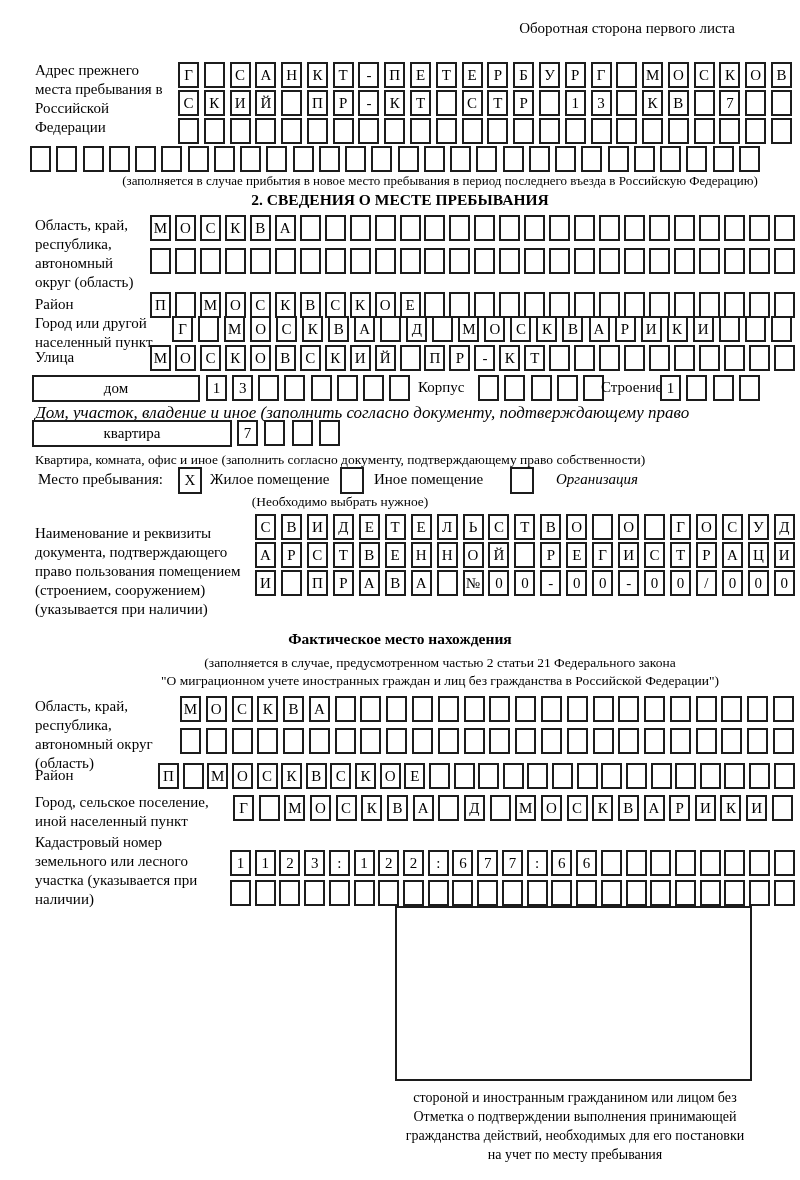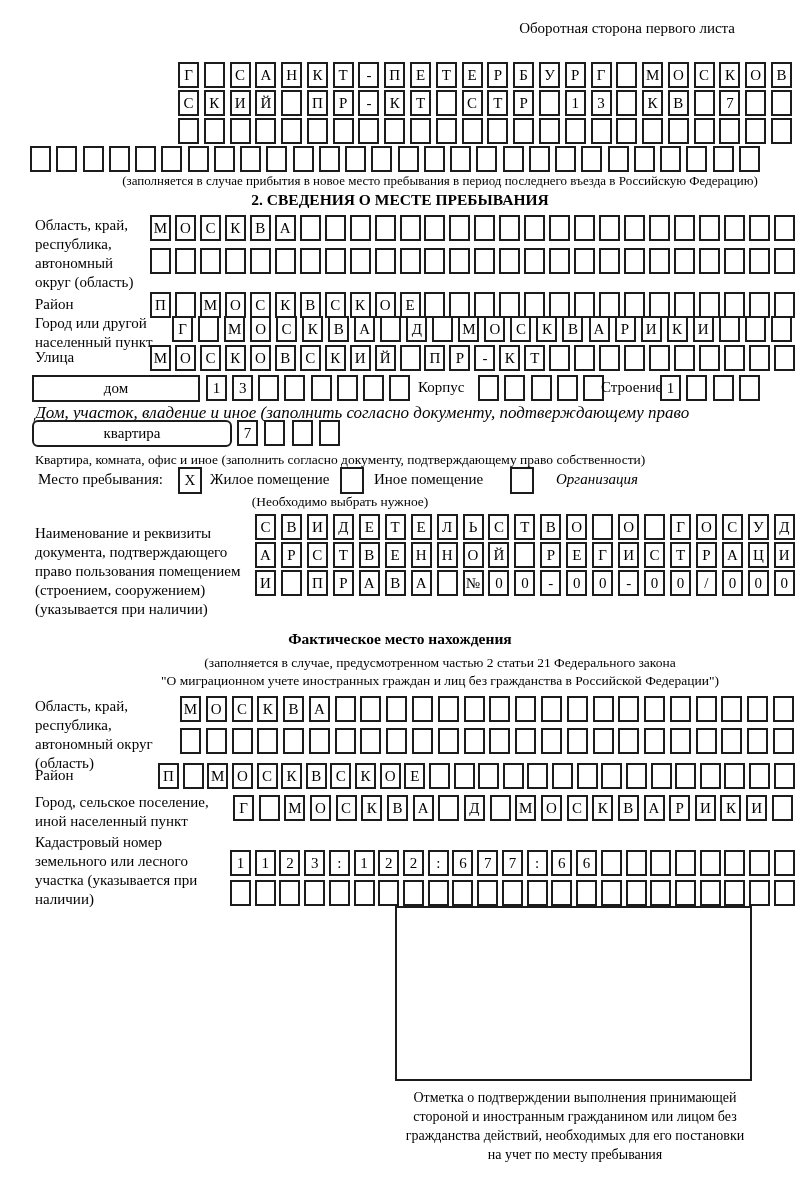--- a/index.html
+++ b/index.html
@@ -20,20 +20,21 @@
   .stamp{position:absolute;box-sizing:border-box;border:2.5px solid #1c1c1c;background:#fff;}
   .cap{position:absolute;font-size:14px;text-align:center;line-height:19px;}
 </style>
 </head>
 <body>
 
 <div class="page">
 
   <div class="hdr" style="top:20px;right:65px;position:absolute;">Оборотная сторона первого листа</div>
 
+  <div class="lbl" style="top:61px;left:35px;width:140px;">Адрес прежнего места пребывания в Российской Федерации</div>
   <div class="cr" style="top:62px;left:178px;width:614px;">
       <div class="cell">Г</div>
       <div class="cell"></div>
       <div class="cell">С</div>
       <div class="cell">А</div>
       <div class="cell">Н</div>
       <div class="cell">К</div>
       <div class="cell">Т</div>
       <div class="cell">-</div>
       <div class="cell">П</div>
@@ -306,21 +307,21 @@
     </div>
   <div class="lbl" style="top:378px;left:601px;">Строение</div>
   <div class="cr" style="top:375px;left:660px;width:100px;">
       <div class="cell">1</div>
       <div class="cell"></div>
       <div class="cell"></div>
       <div class="cell"></div>
     </div>
   <div class="lbl" style="top:403px;left:35px;font-size:17px;font-style:italic;">Дом, участок, владение и иное (заполнить согласно документу, подтверждающему право собственности)</div>
 
-  <div class="widebox" style="top:420px;left:32px;width:200px;border-radius:6px;">квартира</div>
+  <div class="widebox" style="top:420px;left:32px;width:200px;">квартира</div>
   <div class="cr" style="top:420px;left:237px;width:103px;">
       <div class="cell">7</div>
       <div class="cell"></div>
       <div class="cell"></div>
       <div class="cell"></div>
     </div>
   <div class="lbl" style="top:450px;left:35px;font-size:13.5px;">Квартира, комната, офис и иное (заполнить согласно документу, подтверждающему право собственности)</div>
 
   <div class="lbl" style="top:470px;left:38px;">Место пребывания:</div>
   <div class="cb" style="top:467px;left:178px;">X</div>
@@ -563,19 +564,19 @@
       <div class="cell"></div>
       <div class="cell"></div>
       <div class="cell"></div>
       <div class="cell"></div>
       <div class="cell"></div>
       <div class="cell"></div>
     </div>
 
   <div class="stamp" style="top:906px;left:395px;width:357px;height:175px;"></div>
   <div class="cap" style="top:1088px;left:375px;width:400px;">
+    <div>стороной и иностранным гражданином или лицом без</div>
     <div>Отметка о подтверждении выполнения принимающей</div>
-    <div>стороной и иностранным гражданином или лицом без</div>
     <div>гражданства действий, необходимых для его постановки</div>
     <div>на учет по месту пребывания</div>
   </div>
 
 </div>
 
 </body></html>

